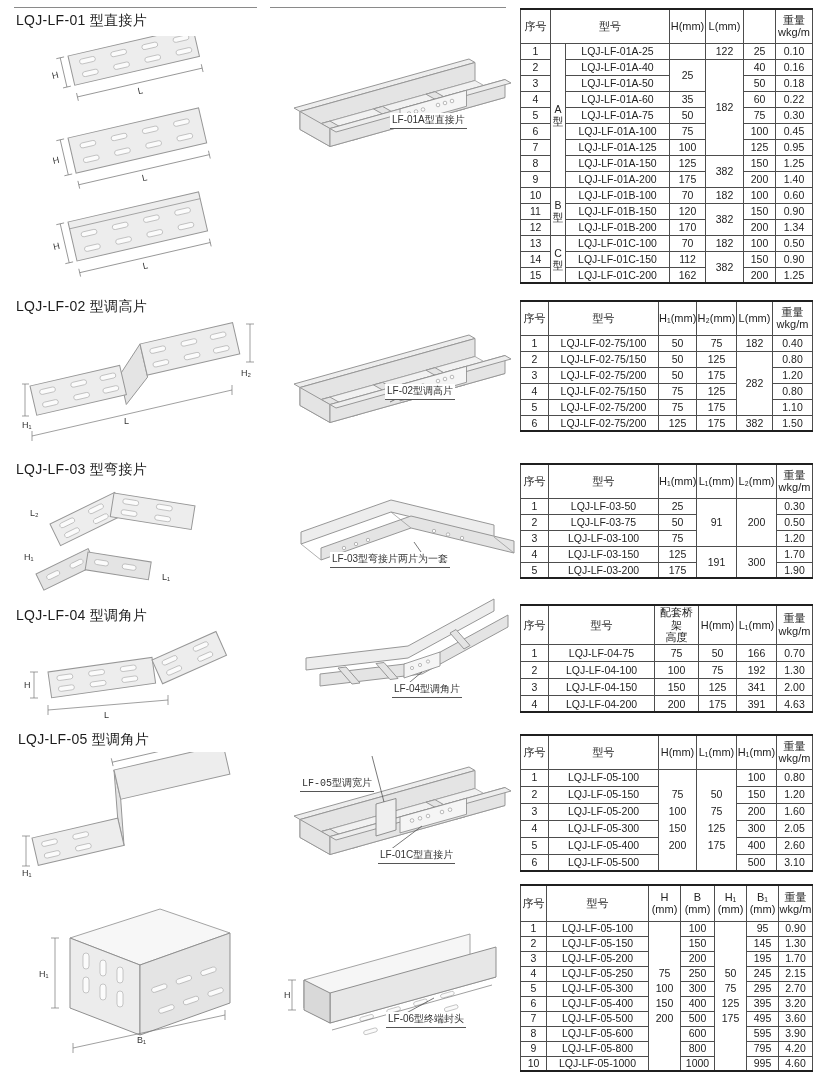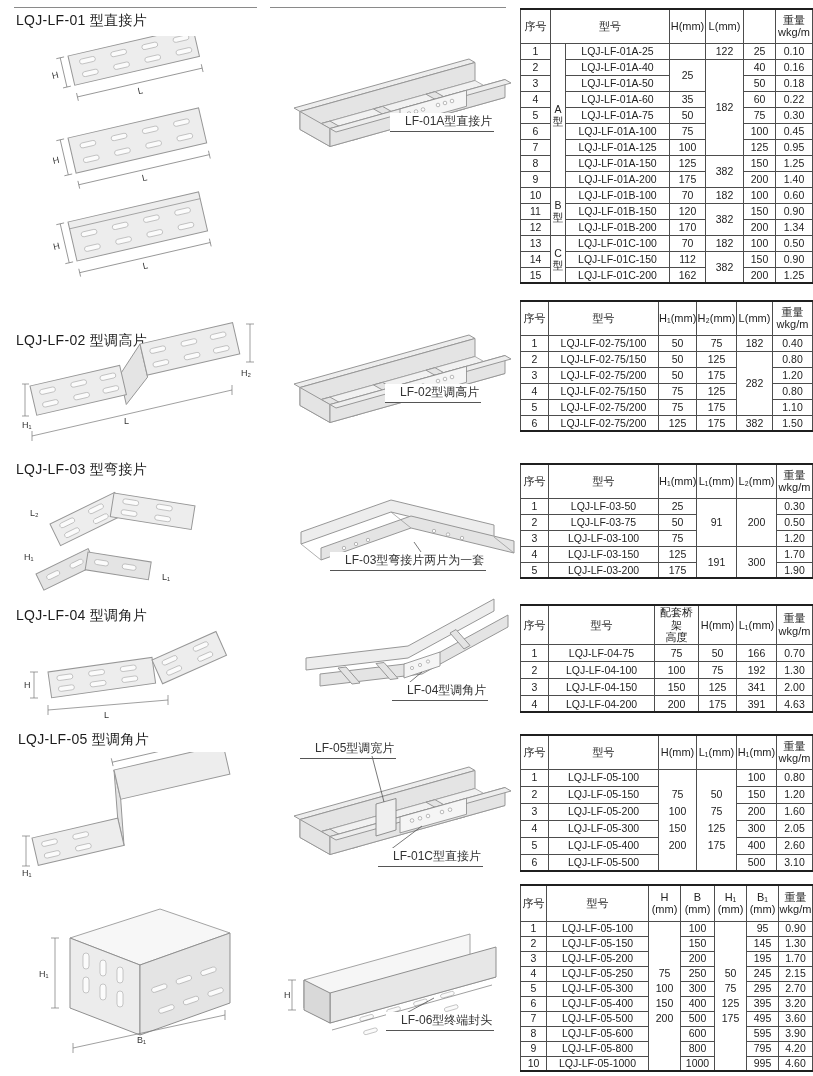--- a/index.html
+++ b/index.html
@@ -3,21 +3,21 @@
 <meta charset="utf-8">
 <style>
   * { margin:0; padding:0; box-sizing:border-box; }
   html,body { background:#ffffff; }
   body { font-family:"Liberation Sans","DejaVu Sans",sans-serif; }
   #page { position:relative; width:813px; height:1076px; background:#fff; overflow:hidden; color:#222; }
   .abs { position:absolute; }
   .rule { height:1px; background:#8a8a8a; }
   .sec-title { font-size:14px; color:#1c1c1c; letter-spacing:0.3px; white-space:nowrap; }
   .note { font-size:12.5px; line-height:25px; color:#2b2b2b; text-align:justify; text-indent:1em; }
-  .cap { font-size:12px; color:#333; border-bottom:1px solid #555; padding:0 2px 1px 15px; white-space:nowrap; background:#fff; }
+  .cap { font-size:10px; color:#333; border-bottom:1px solid #555; padding:0 2px 1px 2px; white-space:nowrap; background:#fff; }
 
   table.spec { position:absolute; left:520px; width:292px; border-collapse:collapse; table-layout:fixed;
                border-top:2px solid #1f1f1f; border-bottom:2px solid #1f1f1f; background:#fff; }
   table.spec th, table.spec td { border:1px solid #4d4d4d; text-align:center; vertical-align:middle;
                padding:0; color:#222; white-space:pre-line; overflow:hidden; line-height:1.15; }
   table.spec th { font-weight:normal; font-size:11px; }
   table.spec td { font-size:10.5px; }
   .t1 th{height:34px} .t1 td{height:16px; font-size:10px;}
   .t2 th{height:34px} .t2 td{height:16px}
   .t3 th{height:34px} .t3 td{height:16px}
@@ -38,21 +38,21 @@
 </style>
 </head>
 <body>
 
 <div id="page">
 
   <div class="abs rule" style="left:14px;top:7px;width:243px;"></div>
   <div class="abs rule" style="left:270px;top:7px;width:236px;"></div>
 
   <div class="abs sec-title" style="left:16px;top:12px;">LQJ-LF-01 型直接片</div>
-  <div class="abs sec-title" style="left:16px;top:298px;margin-top:34px;">LQJ-LF-02 型调高片</div>
+  <div class="abs sec-title" style="left:16px;top:298px;">LQJ-LF-02 型调高片</div>
   <div class="abs sec-title" style="left:16px;top:461px;">LQJ-LF-03 型弯接片</div>
   <div class="abs sec-title" style="left:16px;top:607px;">LQJ-LF-04 型调角片</div>
   <div class="abs sec-title" style="left:18px;top:731px;">LQJ-LF-05 型调角片</div>
 
   <svg class="abs" style="left:30px;top:36px;" width="230" height="252" viewBox="0 0 230 252">
     <g transform="translate(38,20) rotate(-13)">
       <rect class="pl" x="0" y="0" width="128" height="30"></rect>
       <rect class="slot" x="10" y="6" width="16" height="5" rx="2.5"></rect>
         <rect class="slot" x="42" y="6" width="16" height="5" rx="2.5"></rect>
         <rect class="slot" x="74" y="6" width="16" height="5" rx="2.5"></rect>
@@ -318,21 +318,21 @@
     <polygon class="pl2" points="78,73.5 92,89.5 100,88.5 86,72.5"></polygon>
     <polygon class="pl2" points="152,43 166,59 172,55.5 158,39.5"></polygon>
     <polygon points="106,74 142,62 142,76 106,88" style="fill:#f5f5f5;stroke:#868686;stroke-width:0.8"></polygon>
     <circle class="hole" cx="114" cy="78" r="1.6"></circle>
       <circle class="hole" cx="122" cy="75" r="1.6"></circle>
       <circle class="hole" cx="130" cy="71.5" r="1.6"></circle>
     <polyline class="lead" points="124,82 100,102"></polyline>
   </svg>
   <div class="abs cap" style="left:392px;top:682px;">LF-04型调角片</div>
 
-  <div class="abs cap" style="left:300px;top:740px;">LF-05型调宽片</div>
+  <div class="abs cap" style="left:300px;top:776px;font-family:Liberation Mono, monospace;">LF-05型调宽片</div>
   <svg class="abs" style="left:272px;top:754px;" width="240" height="115" viewBox="0 0 240 115">
     <polygon class="pl" points="22,62 197,13 203,16.5 28,65.5"></polygon>
     <polygon class="pl2" points="28,65.5 203,16.5 203,34.5 28,83.5"></polygon>
     <polygon points="28,83.5 203,34.5 233,51.5 58,100.5" style="fill:#f1f1f1;stroke:#9a9a9a;stroke-width:0.8"></polygon>
     <polygon class="pl2" points="49,77.6 79,94.6 88,92.1 58,75.1"></polygon>
     <polygon class="pl2" points="154,48.2 184,65.2 193,62.7 163,45.7"></polygon>
     <polygon class="pl2" points="28,65.5 58,82.5 58,100.5 28,83.5"></polygon>
     <polygon class="pl2" points="58,100.5 233,51.5 233,33.5 58,82.5"></polygon>
     <polygon class="pl" points="58,82.5 233,33.5 239,37 64,86"></polygon>
     <polygon points="104,50 124,44.5 124,76 104,82" style="fill:#efefef;stroke:#848484;stroke-width:0.9"></polygon>

